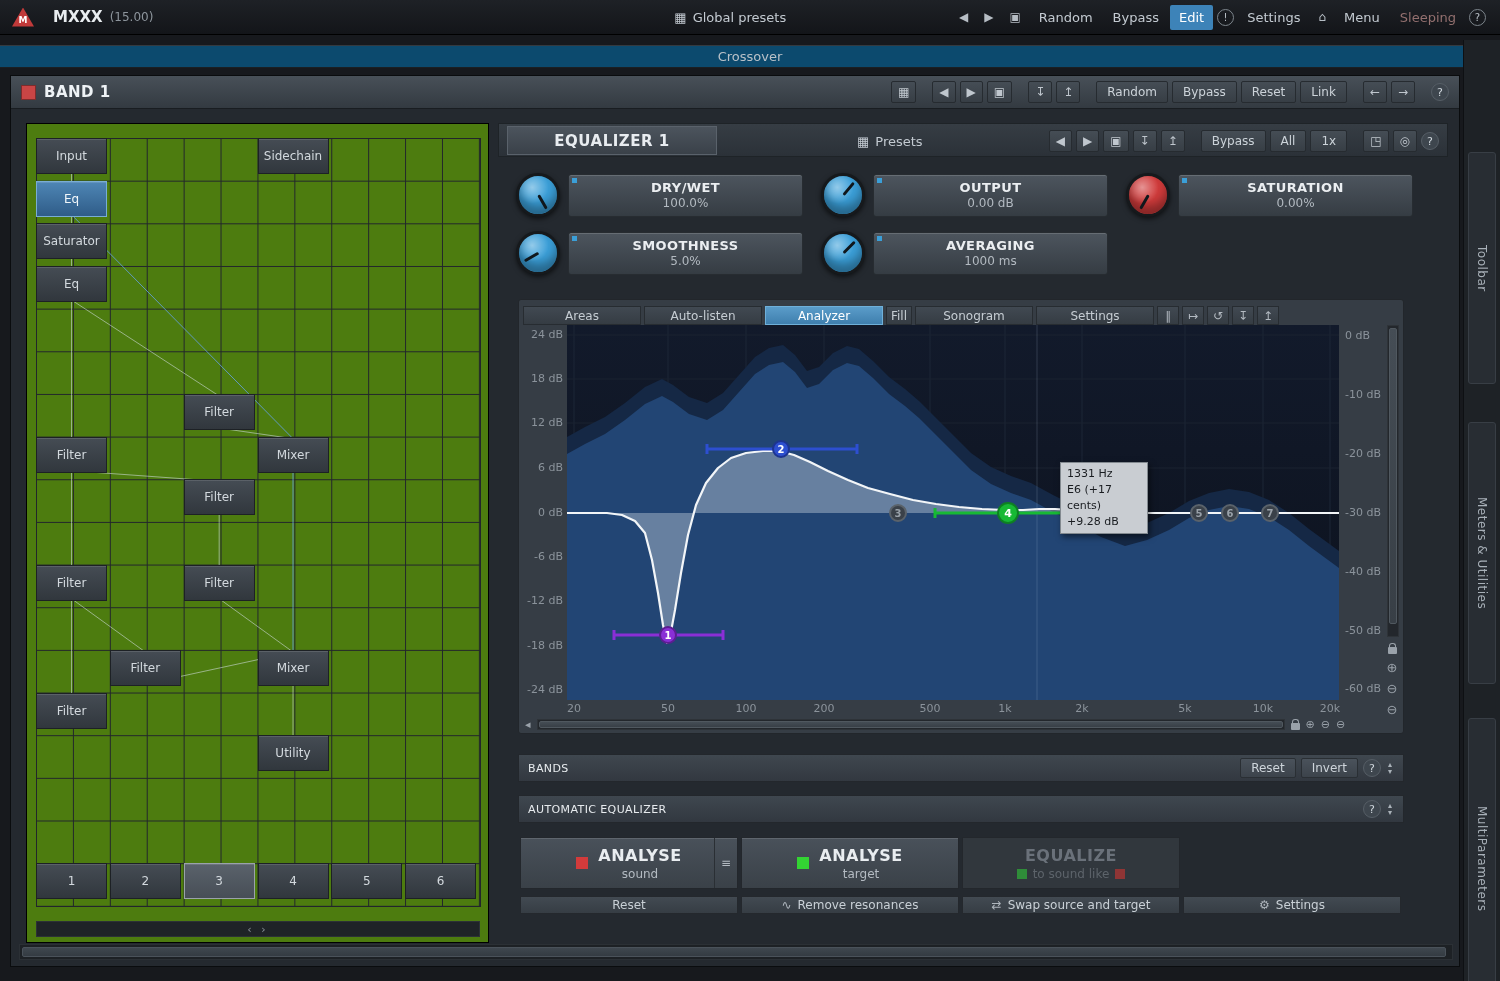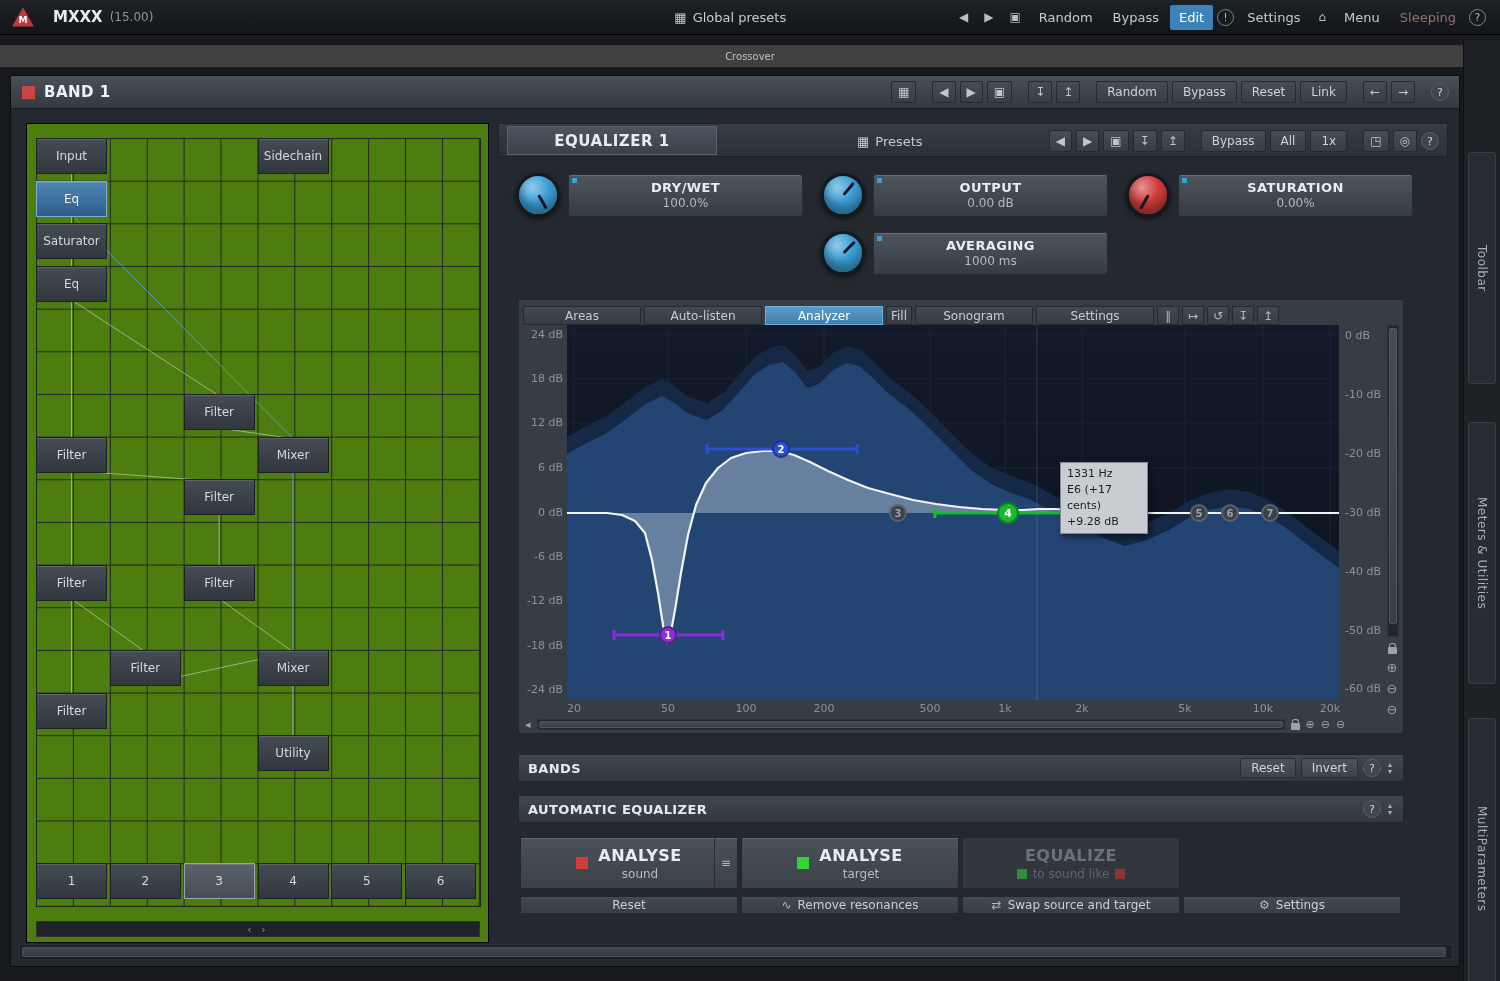--- a/index.html
+++ b/index.html
@@ -15,23 +15,23 @@
   .app-version{font-size:12px;color:#8d959c}
   .tb-btn{display:flex;align-items:center;gap:6px;font-size:13px;color:#c3cad1;padding:5px 9px;border-radius:2px}
   .tb-ibtn{font-size:12px;color:#b6bdc4;padding:5px 7px}
   .edit-btn{background:#3d83b8;color:#fff}
   .sleeping{color:#93706f}
   .tb-circle{width:17px;height:17px;border-radius:50%;border:1px solid #7d858c;color:#b9c0c7;font-size:10px;
              display:grid;place-items:center;margin:0 2px}
   .presets-btn{margin-left:505px}
   .tb-right{margin-left:auto;display:flex;align-items:center;gap:2px}
   
-  .crossover{position:absolute;left:0;top:45px;width:100%;height:21px;background:#404040;
+  .crossover{position:absolute;left:0;top:45px;width:100%;height:21px;background:#0c4a6e;
              border-top:1px solid #343a40;border-bottom:1px solid #1b1f23;display:grid;place-items:center;
-             font-size:10px;color:#b9c1c8}
+             font-size:13px;color:#b9c1c8}
   
   .band-panel{position:absolute;left:10px;top:75px;width:1450px;height:892px;background:#24292f;
               border:1px solid #0a0c0e;box-sizing:border-box}
   .band-header{position:absolute;left:0;top:0;width:100%;height:33px;background:linear-gradient(#485058,#333a41);
                border-bottom:1px solid #191d21;display:flex;align-items:center;padding:0 10px;gap:8px;box-sizing:border-box}
   .band-swatch{width:13px;height:13px;background:#c94545;border:1px solid #7e2c2c}
   .band-title{font-weight:700;font-size:15px;color:#eef2f5;letter-spacing:.5px}
   .bh-right{margin-left:auto;display:flex;align-items:center;gap:4px}
   .hbtn{background:linear-gradient(#454d55,#373e45);border:1px solid #262b30;border-radius:2px;color:#ccd3d9;
         font-size:12px;padding:3px 10px}
@@ -101,21 +101,21 @@
   .hscroll-row{position:absolute;left:6px;top:417px;width:876px;height:14px;display:flex;align-items:center;gap:6px;
                color:#9aa2aa;font-size:11px}
   .hs-track{position:relative;width:748px;height:11px;background:#23272c;border:1px solid #2e3338;box-sizing:border-box}
   .hs-thumb{position:absolute;left:1px;top:1px;height:7px;width:744px;background:linear-gradient(#454d55,#383f46);
             border:1px solid #50585f;border-radius:2px;box-sizing:border-box}
   .eq-tooltip{position:absolute;width:88px;background:#c9cdd2;border:1px solid #82898f;color:#191c20;font-size:11px;
               line-height:1.45;padding:3px 6px;box-shadow:2px 3px 6px rgba(0,0,0,.5);z-index:5;box-sizing:border-box}
   
   .bar{position:absolute;left:20px;width:886px;height:28px;background:linear-gradient(#3f474f,#323840);border:1px solid #23272c;
        display:flex;align-items:center;padding:0 9px;box-sizing:border-box;gap:6px}
-  .bar-title{font-weight:700;font-size:13px;color:#e7ebee;letter-spacing:.4px}
+  .bar-title{font-weight:400;font-size:11px;color:#e7ebee;letter-spacing:.4px}
   .bar-right{margin-left:auto;display:flex;gap:5px;align-items:center}
   .bbtn{background:linear-gradient(#4a525b,#3c434b);border:1px solid #2a2f34;border-radius:2px;color:#ced5db;
         font-size:12px;padding:2px 10px}
   .spinner{display:flex;flex-direction:column;line-height:6px;font-size:8px;color:#aab2b9;gap:1px;padding:0 2px}
   
   .bigrow{position:absolute;left:22px;top:714px;width:884px;display:flex;gap:3px}
   .bigbtn{width:218px;height:52px;box-sizing:border-box;display:flex;align-items:center;justify-content:center;gap:10px;
           background:linear-gradient(#49515a,#3a4148);border:1px solid #23272c;box-shadow:inset 0 1px 0 rgba(255,255,255,.12);
           position:relative;cursor:pointer}
   .bigbtn.dim{background:#31373d;box-shadow:none}
@@ -485,20 +485,29 @@
       </div>
       <div class="knob-unit" style="left: 628px; top: 50px;">
         <div class="knob" style="--kc: #d03b3b;">
           <div class="knob-ptr" style="--ang: -150deg;"></div>
         </div>
         <div class="kpanel">
           <div class="klabel">SATURATION</div>
           <div class="kvalue">0.00%</div>
         </div>
       </div>
+      <div class="knob-unit" style="left: 18px; top: 108px;">
+        <div class="knob" style="--kc: #3b9fd8;">
+          <div class="knob-ptr" style="--ang: -120deg;"></div>
+        </div>
+        <div class="kpanel">
+          <div class="klabel">SMOOTHNESS</div>
+          <div class="kvalue">5.0%</div>
+        </div>
+      </div>
       <div class="knob-unit" style="left: 323px; top: 108px;">
         <div class="knob" style="--kc: #3b9fd8;">
           <div class="knob-ptr" style="--ang: 45deg;"></div>
         </div>
         <div class="kpanel">
           <div class="klabel">AVERAGING</div>
           <div class="kvalue">1000 ms</div>
         </div>
       </div>
     </div>

